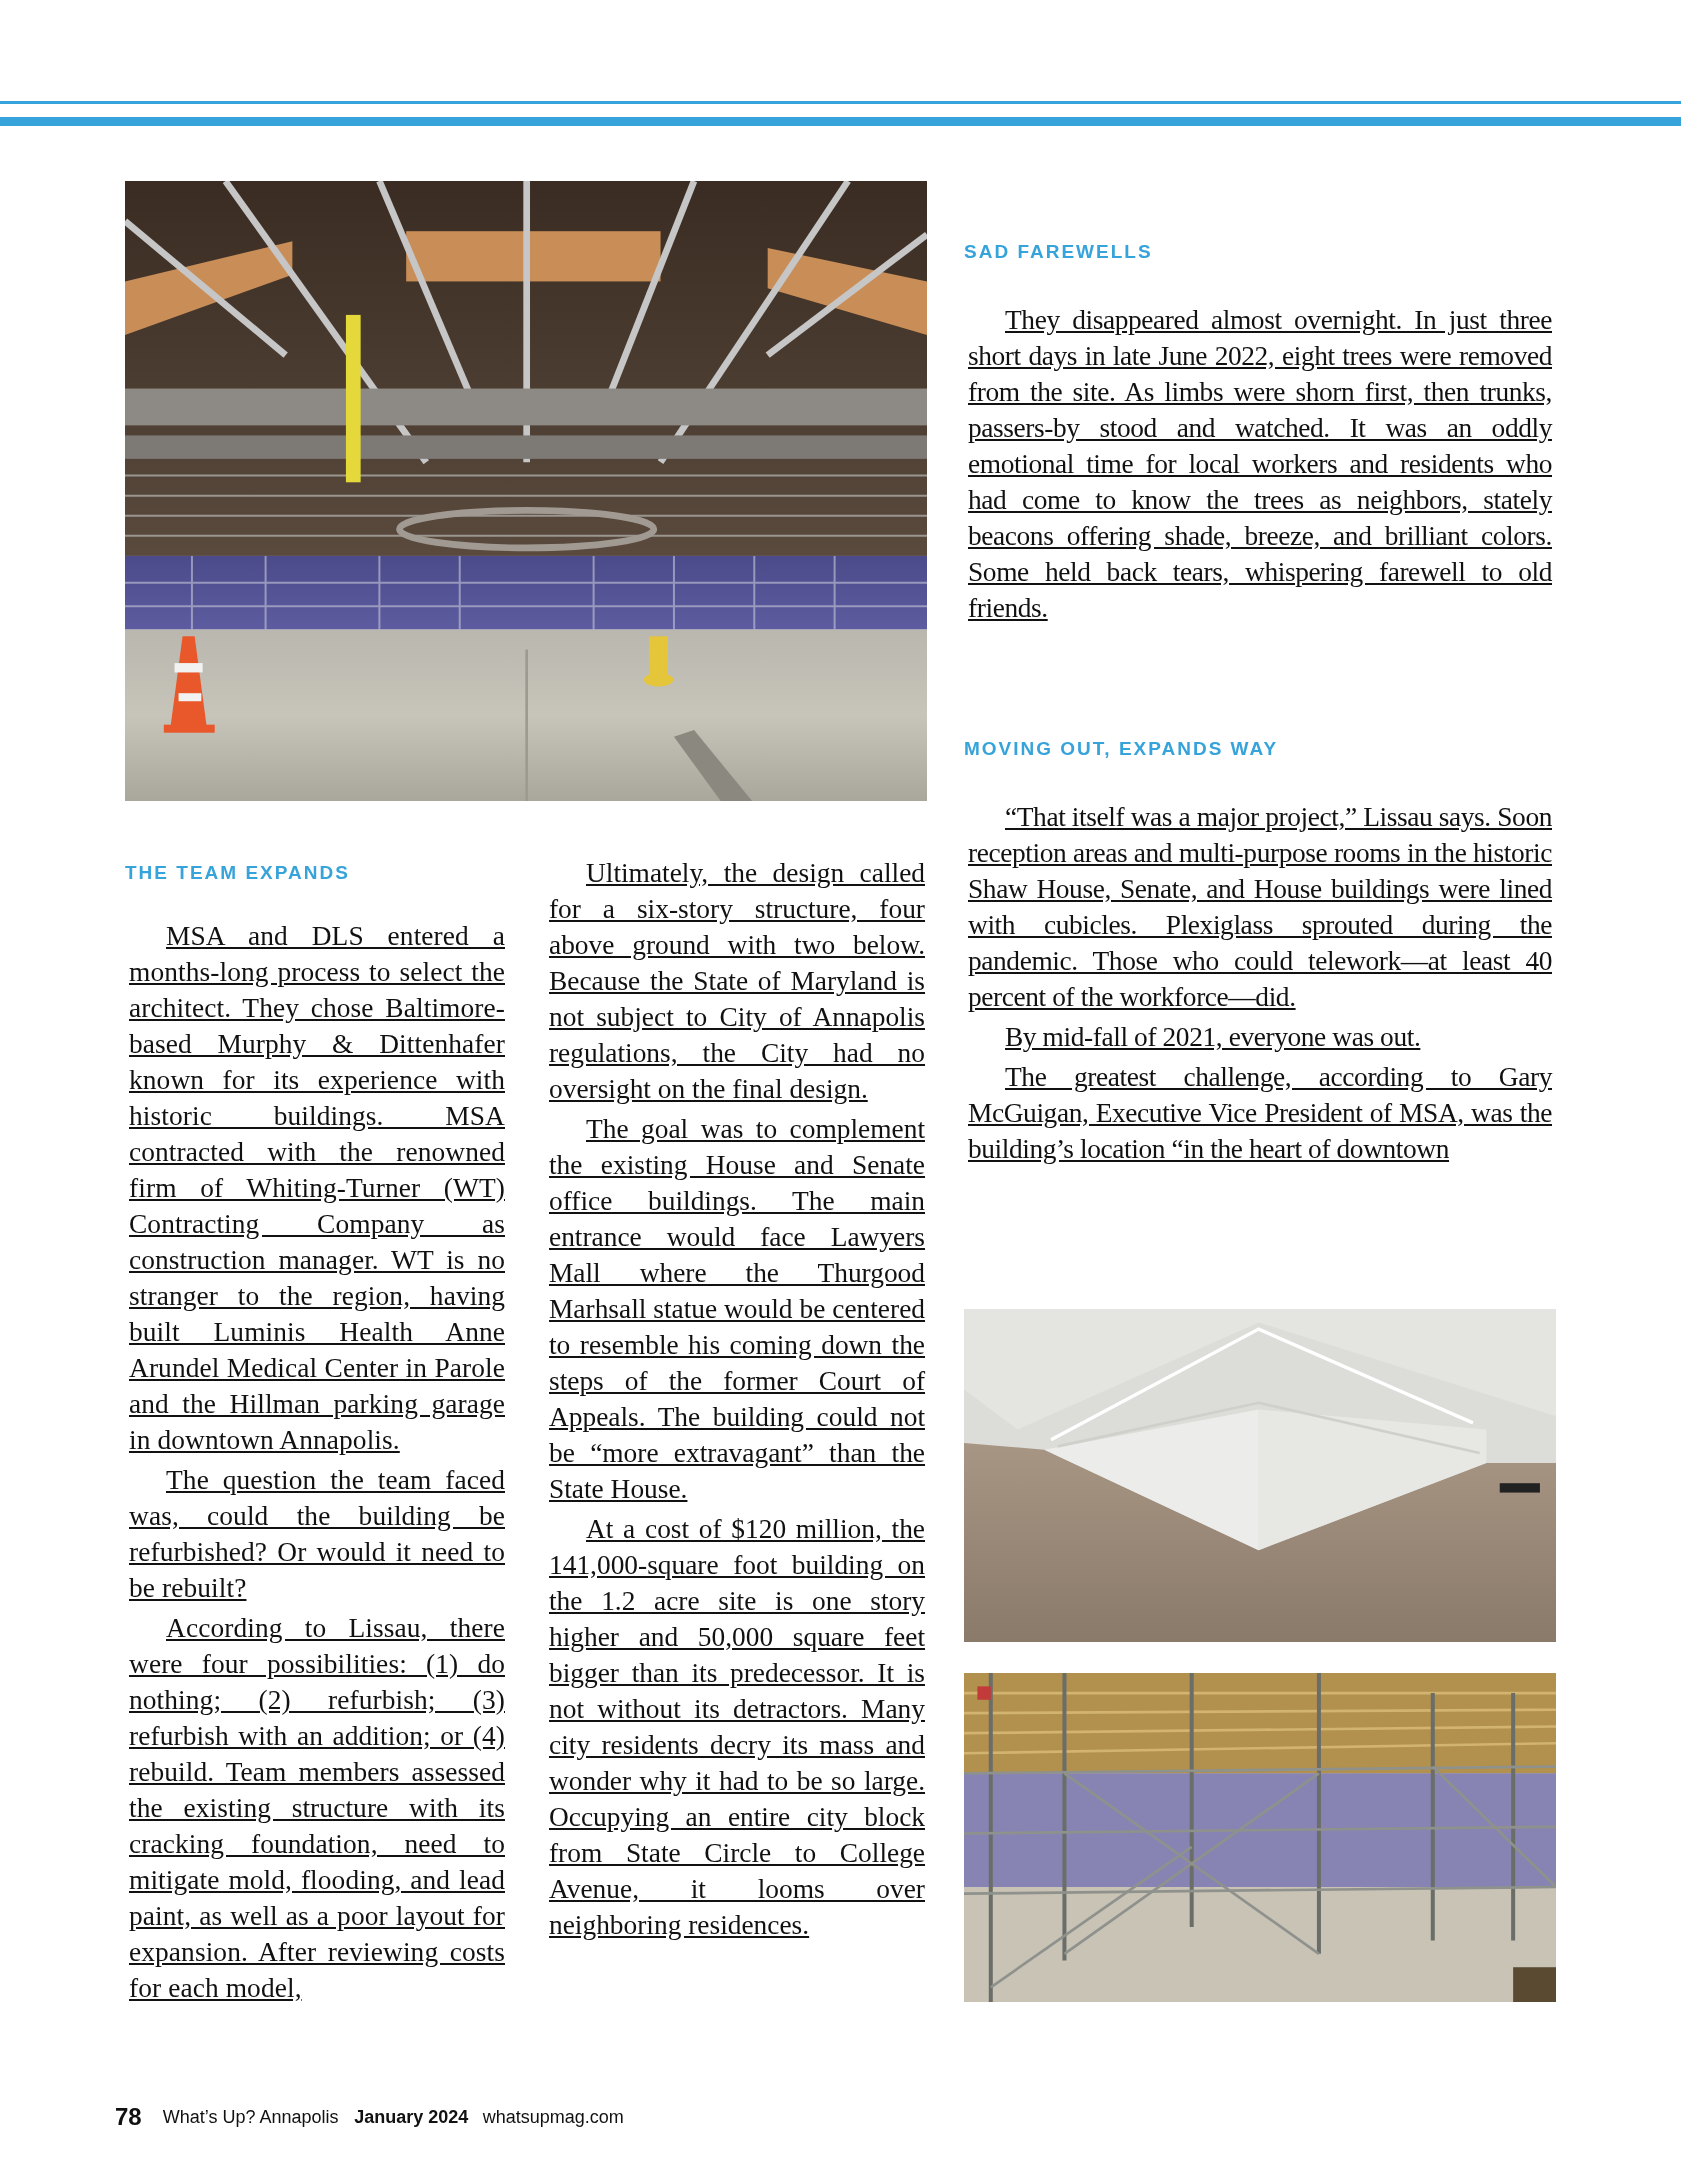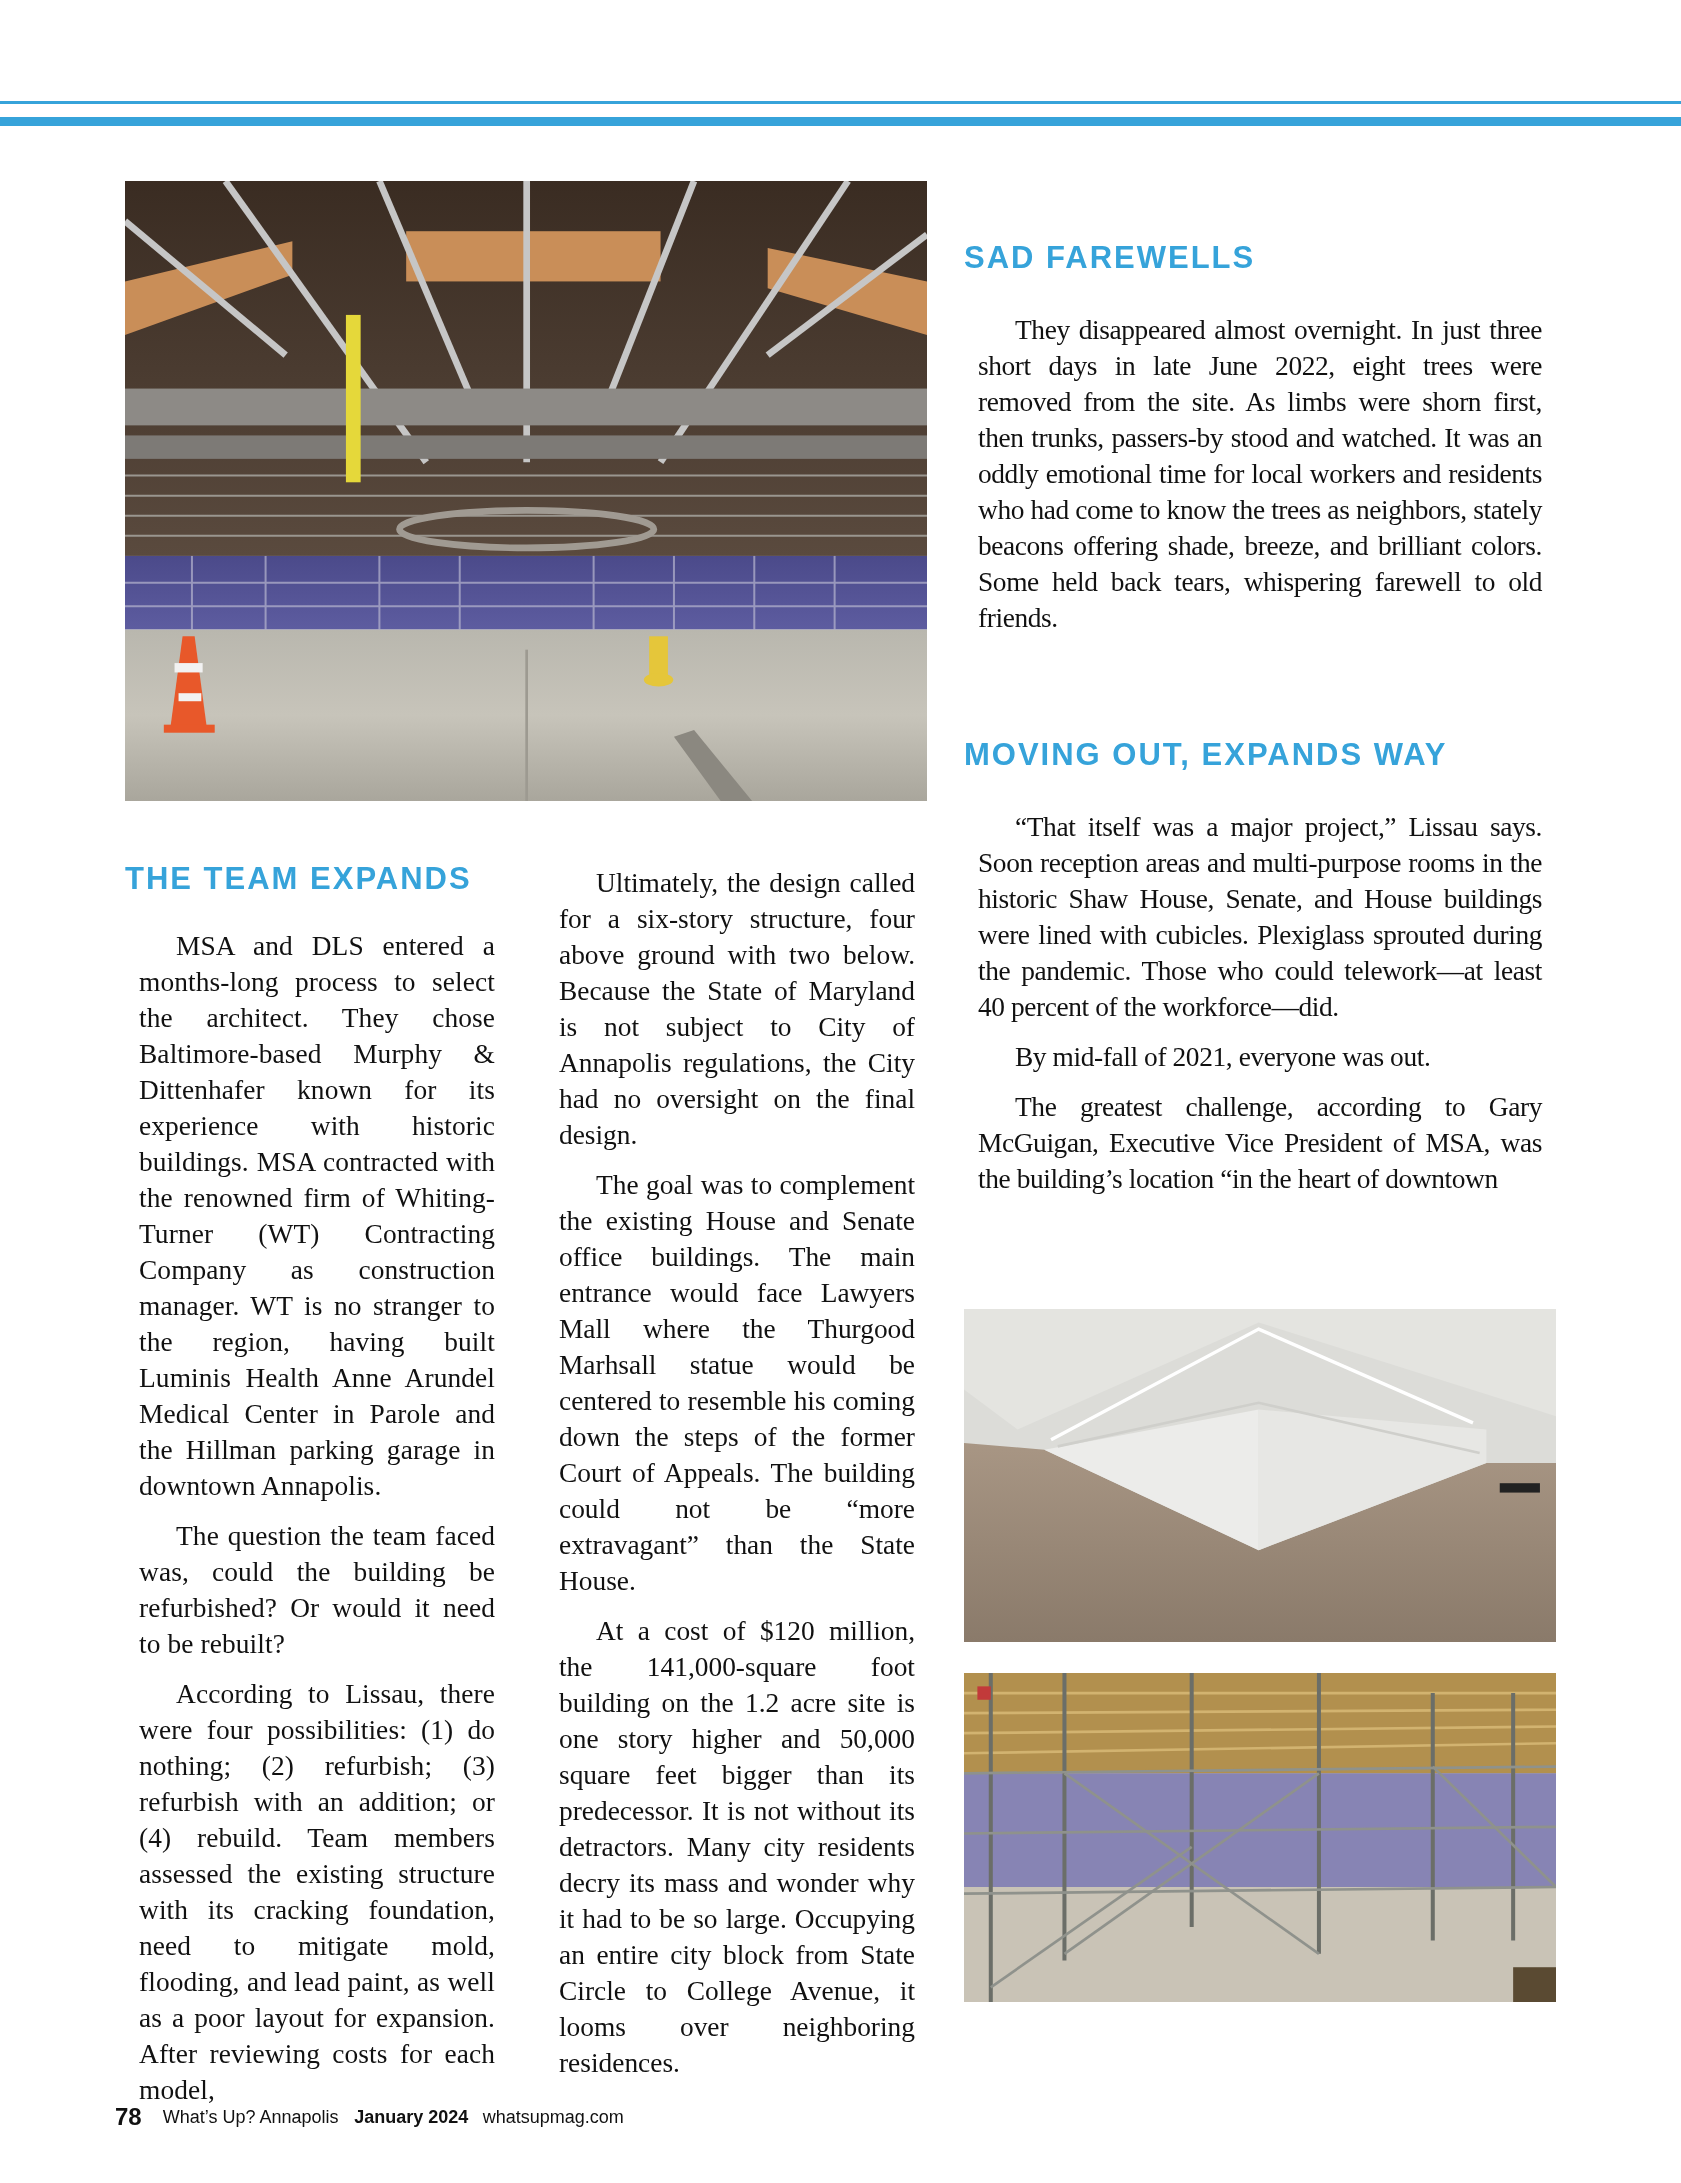--- a/index.html
+++ b/index.html
@@ -10,24 +10,24 @@
   .rule-thick { position: absolute; left: 0; top: 117px; width: 1681px; height: 8.7px; background: #36A3DA; }
 
   .photo { position: absolute; overflow: hidden; }
   .photo svg { display: block; width: 100%; height: 100%; }
 
   #photo-main { left: 125px; top: 181px; width: 802px; height: 620px; }
   #photo-white { left: 964px; top: 1309px; width: 592px; height: 333px; }
   #photo-scaffold { left: 964px; top: 1673px; width: 592px; height: 329px; }
 
   .heading { position: absolute; font-family: "Liberation Sans", "DejaVu Sans", sans-serif;
-             font-weight: 700; color: #36A3DA; font-size: 31px; letter-spacing: 2px; line-height: 1; margin: 0; }
+             font-weight: 700; color: #36A3DA; font-size: 19px; letter-spacing: 2px; line-height: 1; margin: 0; }
 
   .col { position: absolute; font-size: 27.4px; line-height: 36px; text-align: justify; hyphens: none; }
-  .col p { margin: 14px; text-indent: 37px; }
+  .col p { margin: 4px; text-indent: 37px; text-decoration: underline; }
   .col p.noindent { text-indent: 0; }
 
   #col1 { left: 125px; top: 914px; width: 384px; letter-spacing: 0.1px; }
   #col2 { left: 545px; top: 851px; width: 384px; }
   #col3a { left: 964px; top: 298px; width: 592px; letter-spacing: -0.4px; }
   #col3b { left: 964px; top: 795px; width: 592px; letter-spacing: -0.4px; }
 
   .footer { position: absolute; left: 115px; top: 2103px; font-family: "Liberation Sans", "DejaVu Sans", sans-serif;
             font-size: 18px; color: #111; white-space: nowrap; }
   .footer .pg { font-weight: 700; font-size: 24px; margin-right: 16px; vertical-align: -2px; margin-top: 24px; }

